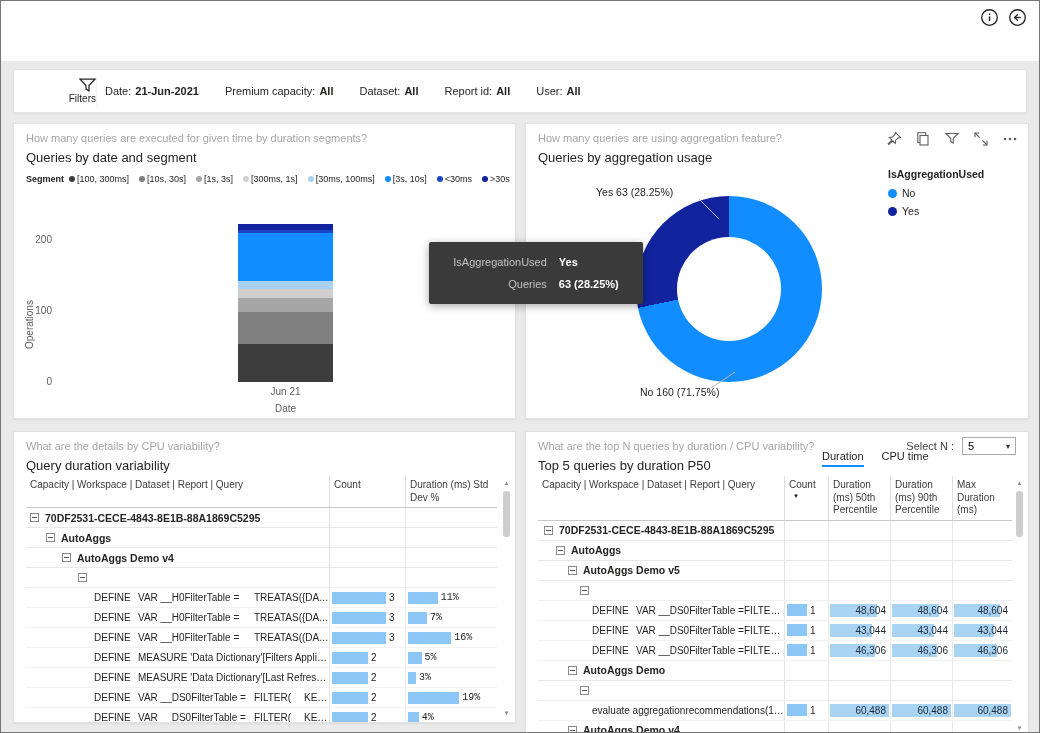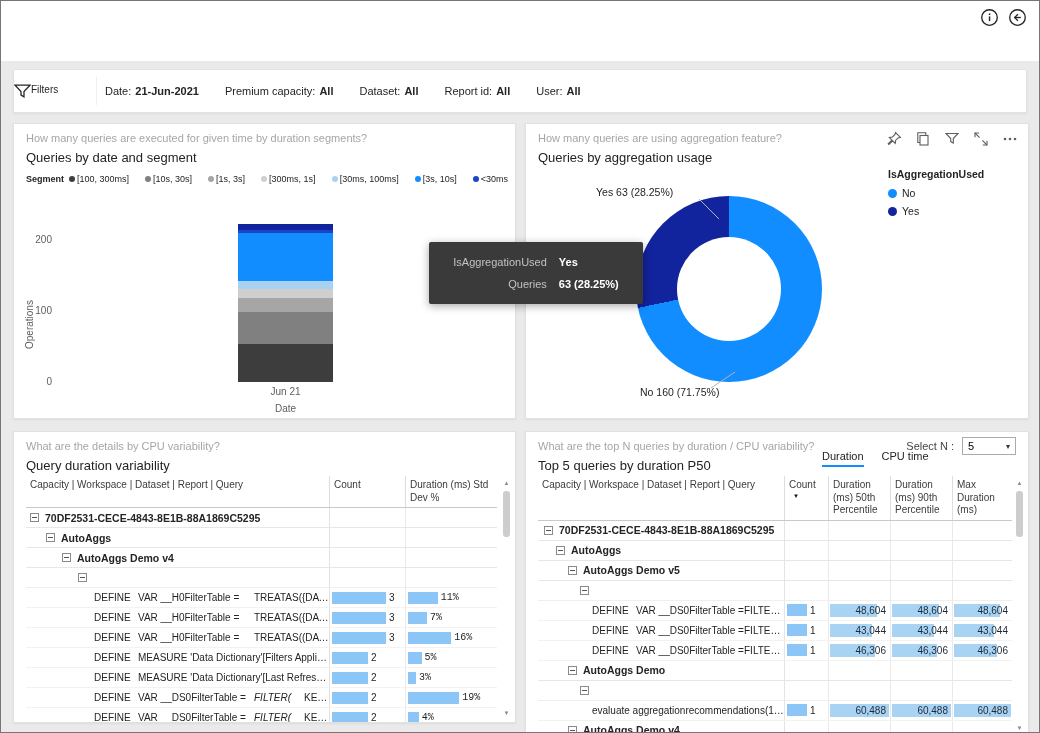--- a/index.html
+++ b/index.html
@@ -9,38 +9,38 @@
   .titlebar{position:absolute;top:0;left:0;right:0;height:60px;background:#fff;}
   .app-title{position:absolute;left:14px;top:8px;font-size:14px;font-weight:bold;color:#000;}
   .win-icons{position:absolute;right:12px;top:7px;display:flex;gap:9px;}
   .circle-icon{width:19px;height:19px;cursor:pointer;}
   .tabs{position:absolute;left:14px;top:33px;display:flex;gap:18px;font-size:11px;color:#252423;white-space:nowrap;}
   .tab{padding-bottom:5px;cursor:pointer;}
   .tab.active{font-weight:bold;border-bottom:2px solid #252423;}
 
   
   .filter-card{position:absolute;left:12px;right:12px;top:68px;height:44px;background:#fff;border:1px solid #e2e2e2;box-shadow:0 1px 2px rgba(0,0,0,.05);display:flex;align-items:center;box-sizing:border-box;}
-  .filters-btn{width:82px;display:flex;flex-direction:row;align-items:flex-start;gap:0;font-size:10px;color:#252423;cursor:pointer;}
+  .filters-btn{width:82px;display:flex;flex-direction:column;align-items:flex-end;gap:0;font-size:10px;color:#252423;cursor:pointer;}
   .filter-values{flex:1;display:flex;gap:26px;font-size:11px;padding-left:8px;height:28px;align-items:center;border-left:1px solid #efefef;}
   .fitem{white-space:nowrap;color:#252423;}
   .fvalue{font-weight:bold;margin-left:4px;}
 
   
   .card{position:absolute;background:#fff;border:1px solid #e1e1e1;box-shadow:0 1px 2px rgba(0,0,0,.06);box-sizing:border-box;}
   .tl{left:12px;top:122px;width:503px;height:296px;}
   .tr{left:524px;top:122px;width:504px;height:296px;}
   .bl{left:12px;top:430px;width:503px;height:292px;}
   .br{left:524px;top:430px;width:504px;height:303px;}
   .q{position:absolute;left:12px;top:8px;font-size:11px;color:#a6a6a6;white-space:nowrap;}
   .vtitle{position:absolute;left:12px;top:26px;font-size:13px;color:#252423;}
 
   
   .seg-legend{position:absolute;left:12px;top:50px;right:4px;display:flex;align-items:center;gap:5px;font-size:9px;color:#252423;white-space:nowrap;overflow:hidden;}
   .lt-title{font-weight:bold;}
-  .litems{display:flex;gap:16px;text-align:center;}
+  .litems{display:flex;gap:10px;text-align:center;}
   .litem{display:flex;align-items:center;gap:2px;cursor:pointer;}
   .ldot{width:6px;height:6px;border-radius:50%;flex:0 0 auto;}
   .plot{position:absolute;left:46px;top:88px;width:430px;height:170px;}
   .ylab{position:absolute;left:10px;top:225px;font-size:10px;color:#605e5c;transform:rotate(-90deg);transform-origin:left top;}
   .ytick{position:absolute;left:-40px;width:32px;text-align:right;font-size:10px;color:#605e5c;}
   .stack{position:absolute;left:178px;bottom:0;width:95px;display:flex;flex-direction:column-reverse;}
   .seg{width:100%;}
   .xtick{position:absolute;left:178px;width:95px;top:174px;text-align:center;font-size:10px;color:#605e5c;}
   .xlab{position:absolute;left:178px;width:95px;top:191px;text-align:center;font-size:10px;color:#605e5c;}
 
@@ -80,21 +80,21 @@
   .thv3{flex:0 0 60px;border-left:1px solid #dedede;}
   .sort{font-size:6px;color:#111;margin-left:4px;line-height:6px;}
   .trow{display:flex;align-items:center;height:19px;border-bottom:1px solid #f2f2f2;cursor:default;}
   .trow.group{font-weight:bold;font-size:10.5px;border-bottom:1px solid #e7e7e7;}
   .trow.expander{border-bottom:1px solid #efefef;}
   .qcell{flex:1;display:flex;align-items:center;min-width:0;overflow:hidden;white-space:nowrap;box-sizing:border-box;}
   .exp{flex:0 0 9px;width:9px;height:9px;border:1px solid #8a8a8a;margin-right:6px;position:relative;cursor:pointer;box-sizing:border-box;}
   .exp::after{content:"";position:absolute;left:1px;right:1px;top:3px;height:1px;background:#555;}
   .glabel{overflow:hidden;text-overflow:ellipsis;}
   .qpart{overflow:hidden;white-space:nowrap;flex:0 0 auto;}
-  .lt .p0{width:44px;}  .lt .p1{width:116px;}  .lt .p2{width:50px;font-style:italic;}
+  .lt .p0{width:44px;}  .lt .p1{width:116px;}  .lt .p2{width:50px;}
   .rt .p0{width:44px;}  .rt .p1{width:108px;}
   .plast{flex:1 1 auto !important;min-width:0;width:auto !important;overflow:hidden;text-overflow:ellipsis;}
   .ccell{flex:0 0 76px;border-left:1px solid #e2e2e2;height:100%;display:flex;align-items:center;padding-left:2px;box-sizing:border-box;}
   .scell{flex:0 0 92px;border-left:1px solid #eaeaea;height:100%;display:flex;align-items:center;padding-left:2px;box-sizing:border-box;font-family:Liberation Mono, monospace;}
   .hbar{height:12px;background:#8cc6f6;display:inline-block;flex:0 0 auto;}
   .cnum{margin-left:3px;font-size:10px;color:#252423;}
   .ccell2{flex:0 0 44px;border-left:1px solid #e4e4e4;height:100%;display:flex;align-items:center;padding-left:2px;box-sizing:border-box;}
   .vcell{flex:0 0 62px;border-left:1px solid #e9e9e9;height:100%;position:relative;box-sizing:border-box;}
   .vcell.last{flex:0 0 60px;}
   .vbar{position:absolute;left:1px;top:3px;bottom:3px;background:#a9d3f3;}

